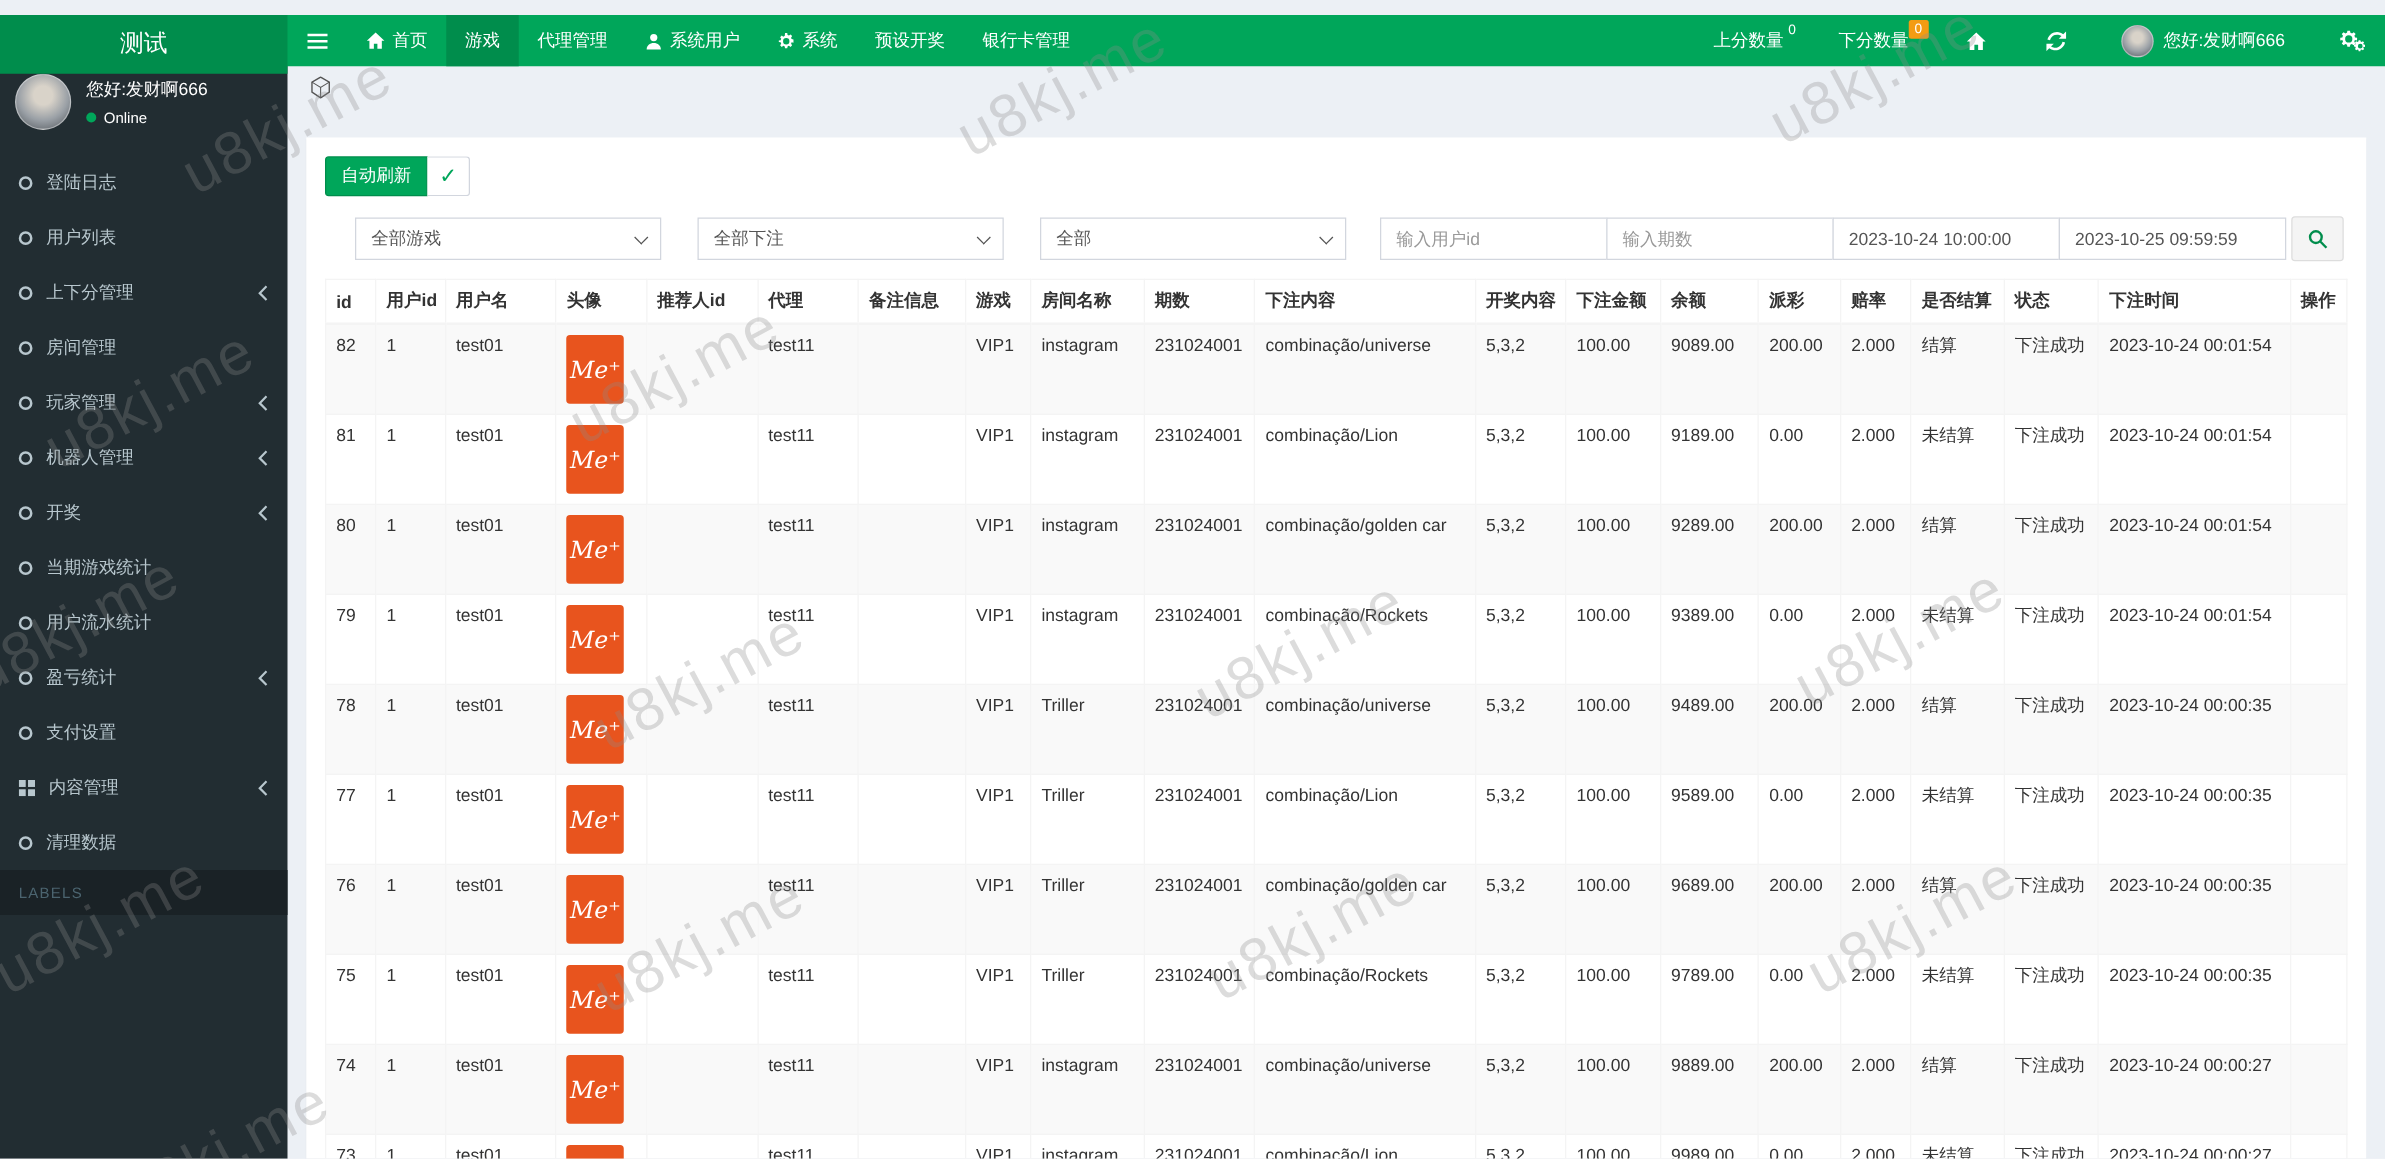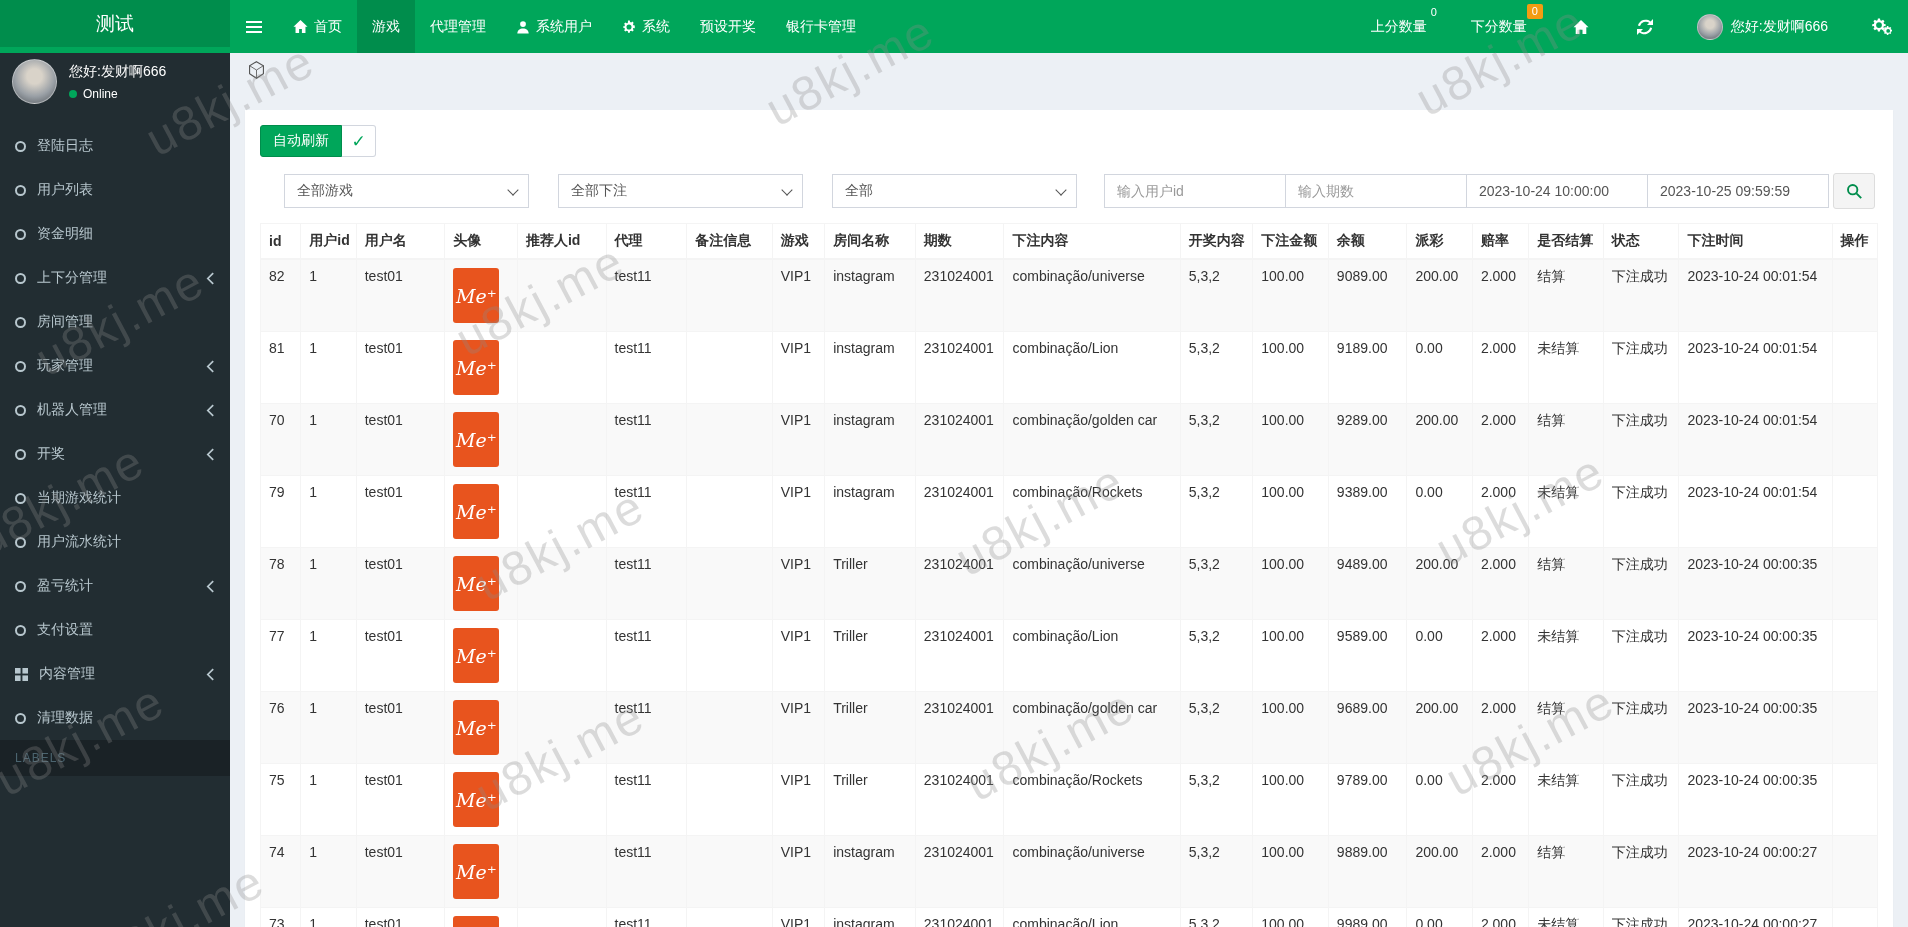--- a/index.html
+++ b/index.html
@@ -3,21 +3,21 @@
 <meta charset="utf-8">
 <style>
   * { box-sizing: border-box; margin: 0; padding: 0; }
   html,body { width:1908px; height:927px; overflow:hidden; }
   body {
     font-family: "Liberation Sans", "DejaVu Sans", sans-serif;
     font-size: 14px; color:#333; background:#ecf0f5; position:relative;
   }
 
   
-  .navbar { position:absolute; top:0; left:0; right:0; height:53px; background:#00a65a; display:flex; z-index:10; }
+  .navbar { position:absolute; top:12px; left:0; right:0; height:41px; background:#00a65a; display:flex; z-index:10; }
   .brand { width:230px; height:47px; background:#008d4c; color:#fff; font-size:19px; line-height:47px; text-align:center; flex:0 0 auto; cursor:pointer; }
   .nav-left { display:flex; align-items:stretch; flex:1 1 auto; }
   .hamburger { width:48px; display:flex; flex-direction:column; justify-content:center; align-items:center; gap:3px; cursor:pointer; }
   .hamburger i { width:16px; height:2px; background:#fff; display:block; }
   .topnav-item { display:flex; align-items:center; gap:6px; padding:0 15px; color:#fff; font-size:14px; cursor:pointer; }
   .topnav-item.active { background:#008d4c; }
   .topnav-item svg { display:block; }
   .nav-right { display:flex; align-items:stretch; margin-left:auto;gap:16px; }
   .nav-chip { position:relative; display:flex; align-items:center; padding:0 14px; color:#fff; cursor:pointer; }
   .nav-chip .sup0 { position:absolute; top:6px; right:4px; font-size:11px; color:#fff; }
@@ -171,26 +171,20 @@
       <li>
         <span style="display: flex;">
           <span class="circle-ic"></span>
         </span>
         <span>用户列表</span>
       </li>
       <li>
         <span style="display: flex;">
           <span class="circle-ic"></span>
         </span>
-        <span>资金明细</span>
-      </li>
-      <li>
-        <span style="display: flex;">
-          <span class="circle-ic"></span>
-        </span>
         <span>上下分管理</span>
         <span class="arrow">
           <svg width="9" height="13" viewBox="0 0 8 12">
             <path d="M6.5 1 1.5 6l5 5" stroke="currentColor" fill="none" stroke-width="1.6"></path>
           </svg>
         </span>
       </li>
       <li>
         <span style="display: flex;">
           <span class="circle-ic"></span>
@@ -414,21 +408,21 @@
             <td>100.00</td>
             <td>9189.00</td>
             <td>0.00</td>
             <td>2.000</td>
             <td>未结算</td>
             <td>下注成功</td>
             <td>2023-10-24 00:01:54</td>
             <td></td>
           </tr>
           <tr>
-            <td>70</td>
+            <td>80</td>
             <td>1</td>
             <td>test01</td>
             <td>
               <div class="avatar-logo">Me⁺</div>
             </td>
             <td></td>
             <td>test11</td>
             <td></td>
             <td>VIP1</td>
             <td>instagram</td>

